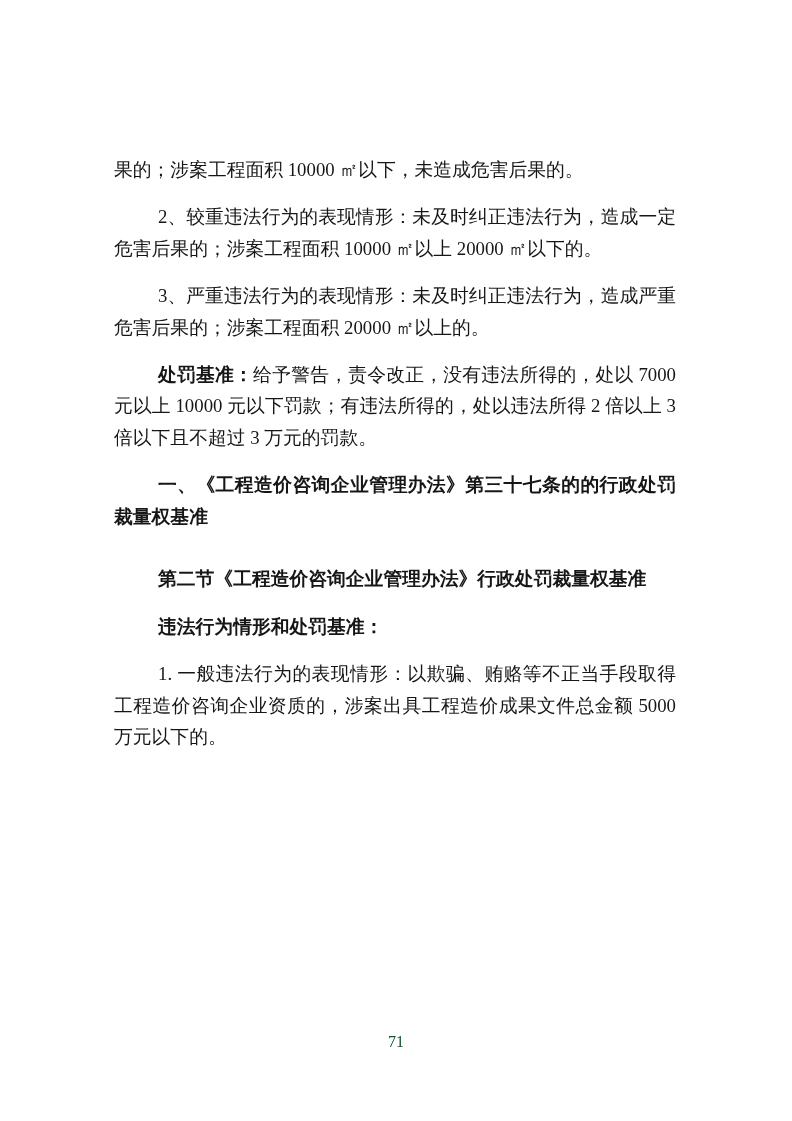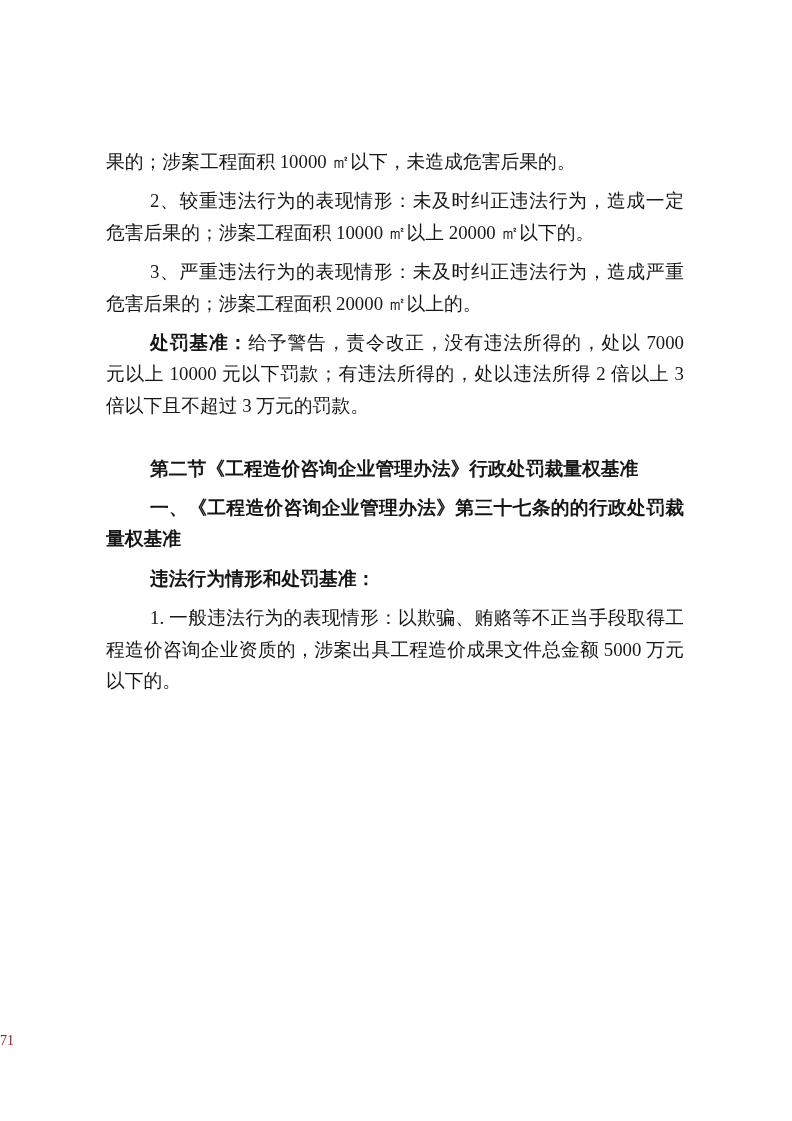--- a/index.html
+++ b/index.html
@@ -16,21 +16,21 @@
     font-family: "Liberation Serif", "DejaVu Serif", serif;
     color: #161616;
   }
   .content {
     position: absolute;
     left: 98px;
     top: 138px;
     width: 594px;
   }
   .para {
-    margin: 8px;
+    margin: 16px;
     font-size: 18.8px;
     line-height: 31.4px;
     text-align: justify;
     word-break: break-all;
   }
   .ind {
     text-indent: 44px;
   }
   .lbl {
     font-weight: 700;
@@ -39,44 +39,44 @@
     font-weight: 700;
   }
   .gap-above {
     margin-top: 31.4px;
   }
   .footer {
     position: absolute;
     left: 0;
     top: 1033px;
     width: 100%;
-    text-align: left;
-    font-size: 14px;
-    color: #7f1d1d;
+    text-align: center;
+    font-size: 16px;
+    color: #14532d;
   }
 </style>
 </head>
 <body>
 
 <div class="sheet">
   <div class="content">
 
     <p class="para"><span>果的；涉案工程面积 10000 ㎡以下，未造成危害后果的。</span></p>
 
 
     <p class="para ind"><span>2、较重违法行为的表现情形：未及时纠正违法行为，造成一定危害后果的；涉案工程面积 10000 ㎡以上 20000 ㎡以下的。</span></p>
 
 
     <p class="para ind"><span>3、严重违法行为的表现情形：未及时纠正违法行为，造成严重危害后果的；涉案工程面积 20000 ㎡以上的。</span></p>
 
     <p class="para ind"><span class="lbl">处罚基准：</span><span>给予警告，责令改正，没有违法所得的，处以 7000 元以上 10000 元以下罚款；有违法所得的，处以违法所得 2 倍以上 3 倍以下且不超过 3 万元的罚款。</span></p>
 
+    <p class="para ind heading">一、《工程造价咨询企业管理办法》第三十七条的的行政处罚裁量权基准</p>
+
     <p class="para ind heading gap-above">第二节《工程造价咨询企业管理办法》行政处罚裁量权基准</p>
-
-    <p class="para ind heading">一、《工程造价咨询企业管理办法》第三十七条的的行政处罚裁量权基准</p>
 
 
     <p class="para ind"><span class="lbl">违法行为情形和处罚基准：</span><span></span></p>
 
     <p class="para ind"><span>1. 一般违法行为的表现情形：以欺骗、贿赂等不正当手段取得工程造价咨询企业资质的，涉案出具工程造价成果文件总金额 5000 万元以下的。</span></p>
 
 
   </div>
 
   <div class="footer"><span>71</span></div>

